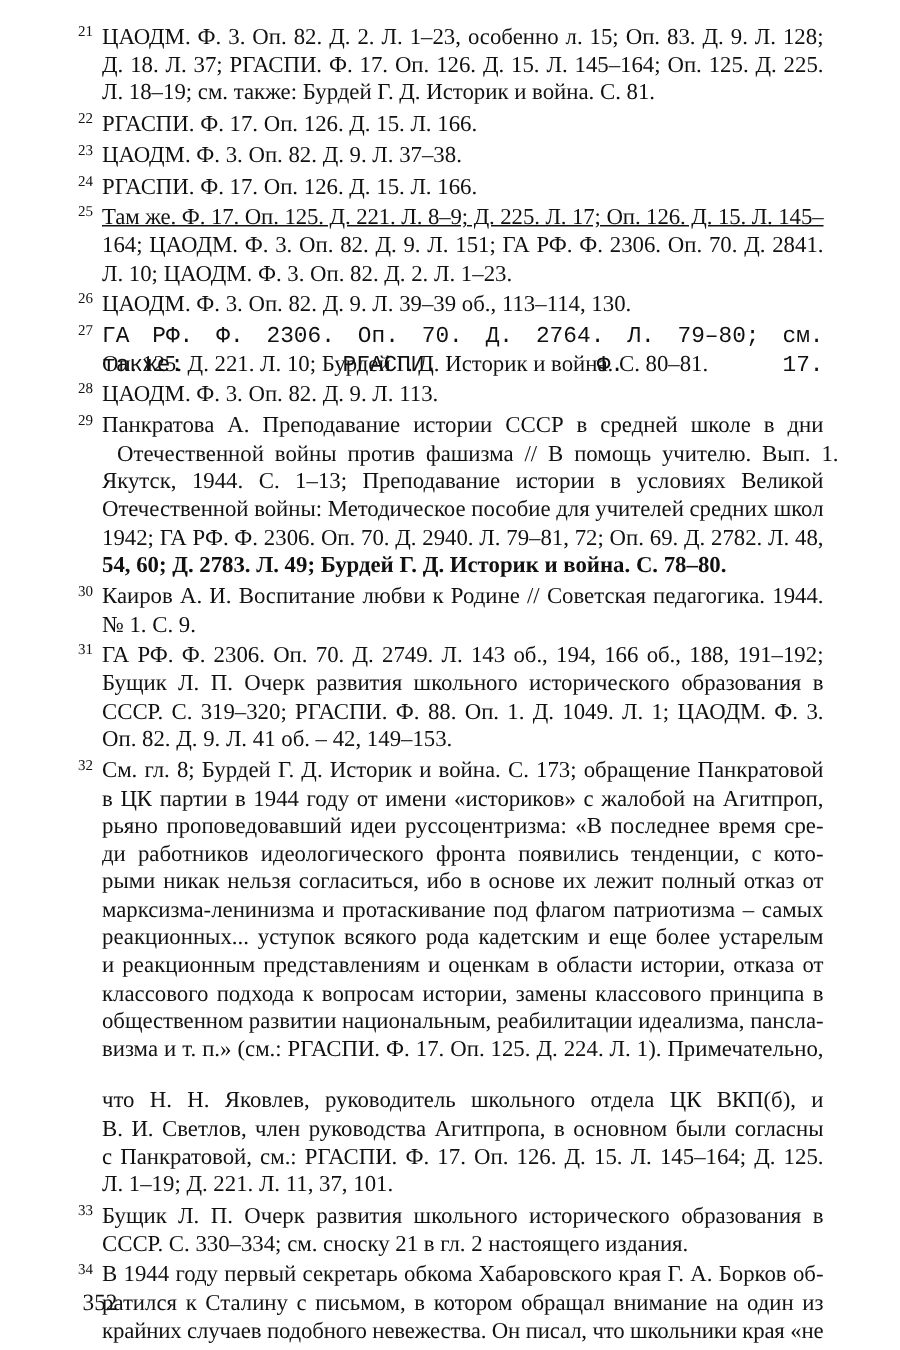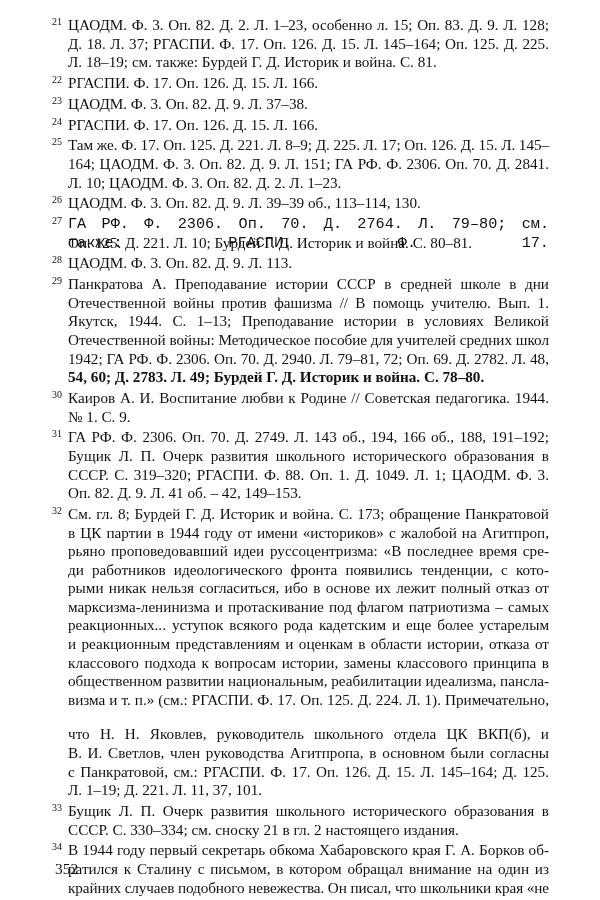--- a/index.html
+++ b/index.html
@@ -42,21 +42,21 @@
       </div>
       <div class="fn">
         <span class="fn-num">24</span>
         <div class="fn-body">
           <span class="ln last" style="width: 481px;">РГАСПИ. Ф. 17. Оп. 126. Д. 15. Л. 166.</span>
         </div>
       </div>
       <div class="fn">
         <span class="fn-num">25</span>
         <div class="fn-body">
-          <span class="ln" style="width: 481px; letter-spacing: -0.0594952px; text-align-last: left;">Там же. Ф. 17. Оп. 125. Д. 221. Л. 8–9; Д. 225. Л. 17; Оп. 126. Д. 15. Л. 145–</span>
+          <span class="ln" style="width: 481px; letter-spacing: -0.0594952px; text-align-last: left; text-decoration: underline;">Там же. Ф. 17. Оп. 125. Д. 221. Л. 8–9; Д. 225. Л. 17; Оп. 126. Д. 15. Л. 145–</span>
           <span class="ln" style="width: 481px; white-space: normal;">164; ЦАОДМ. Ф. 3. Оп. 82. Д. 9. Л. 151; ГА РФ. Ф. 2306. Оп. 70. Д. 2841.</span>
           <span class="ln last" style="width: 481px;">Л. 10; ЦАОДМ. Ф. 3. Оп. 82. Д. 2. Л. 1–23.</span>
         </div>
       </div>
       <div class="fn">
         <span class="fn-num">26</span>
         <div class="fn-body">
           <span class="ln last" style="width: 481px;">ЦАОДМ. Ф. 3. Оп. 82. Д. 9. Л. 39–39 об., 113–114, 130.</span>
         </div>
       </div>
@@ -70,21 +70,21 @@
       <div class="fn">
         <span class="fn-num">28</span>
         <div class="fn-body">
           <span class="ln last" style="width: 481px;">ЦАОДМ. Ф. 3. Оп. 82. Д. 9. Л. 113.</span>
         </div>
       </div>
       <div class="fn">
         <span class="fn-num">29</span>
         <div class="fn-body">
           <span class="ln" style="width: 481px; white-space: normal;">Панкратова А. Преподавание истории СССР в средней школе в дни</span>
-          <span class="ln" style="width: 481px; white-space: normal;">Отечественной войны против фашизма // В помощь учителю. Вып. 1.</span>
+          <span class="ln" style="width: 481px; white-space: normal; margin-left: 10px;">Отечественной войны против фашизма // В помощь учителю. Вып. 1.</span>
           <span class="ln" style="width: 481px; white-space: normal;">Якутск, 1944. С. 1–13; Преподавание истории в условиях Великой</span>
           <span class="ln" style="width: 481px; letter-spacing: -0.0174907px; text-align-last: left;">Отечественной войны: Методическое пособие для учителей средних школ</span>
           <span class="ln" style="width: 481px; white-space: normal;">1942; ГА РФ. Ф. 2306. Оп. 70. Д. 2940. Л. 79–81, 72; Оп. 69. Д. 2782. Л. 48,</span>
           <span class="ln last" style="width: 481px; font-weight: bold;">54, 60; Д. 2783. Л. 49; Бурдей Г. Д. Историк и война. С. 78–80.</span>
         </div>
       </div>
       <div class="fn">
         <span class="fn-num">30</span>
         <div class="fn-body">
           <span class="ln" style="width: 481px; white-space: normal;">Каиров А. И. Воспитание любви к Родине // Советская педагогика. 1944.</span>

